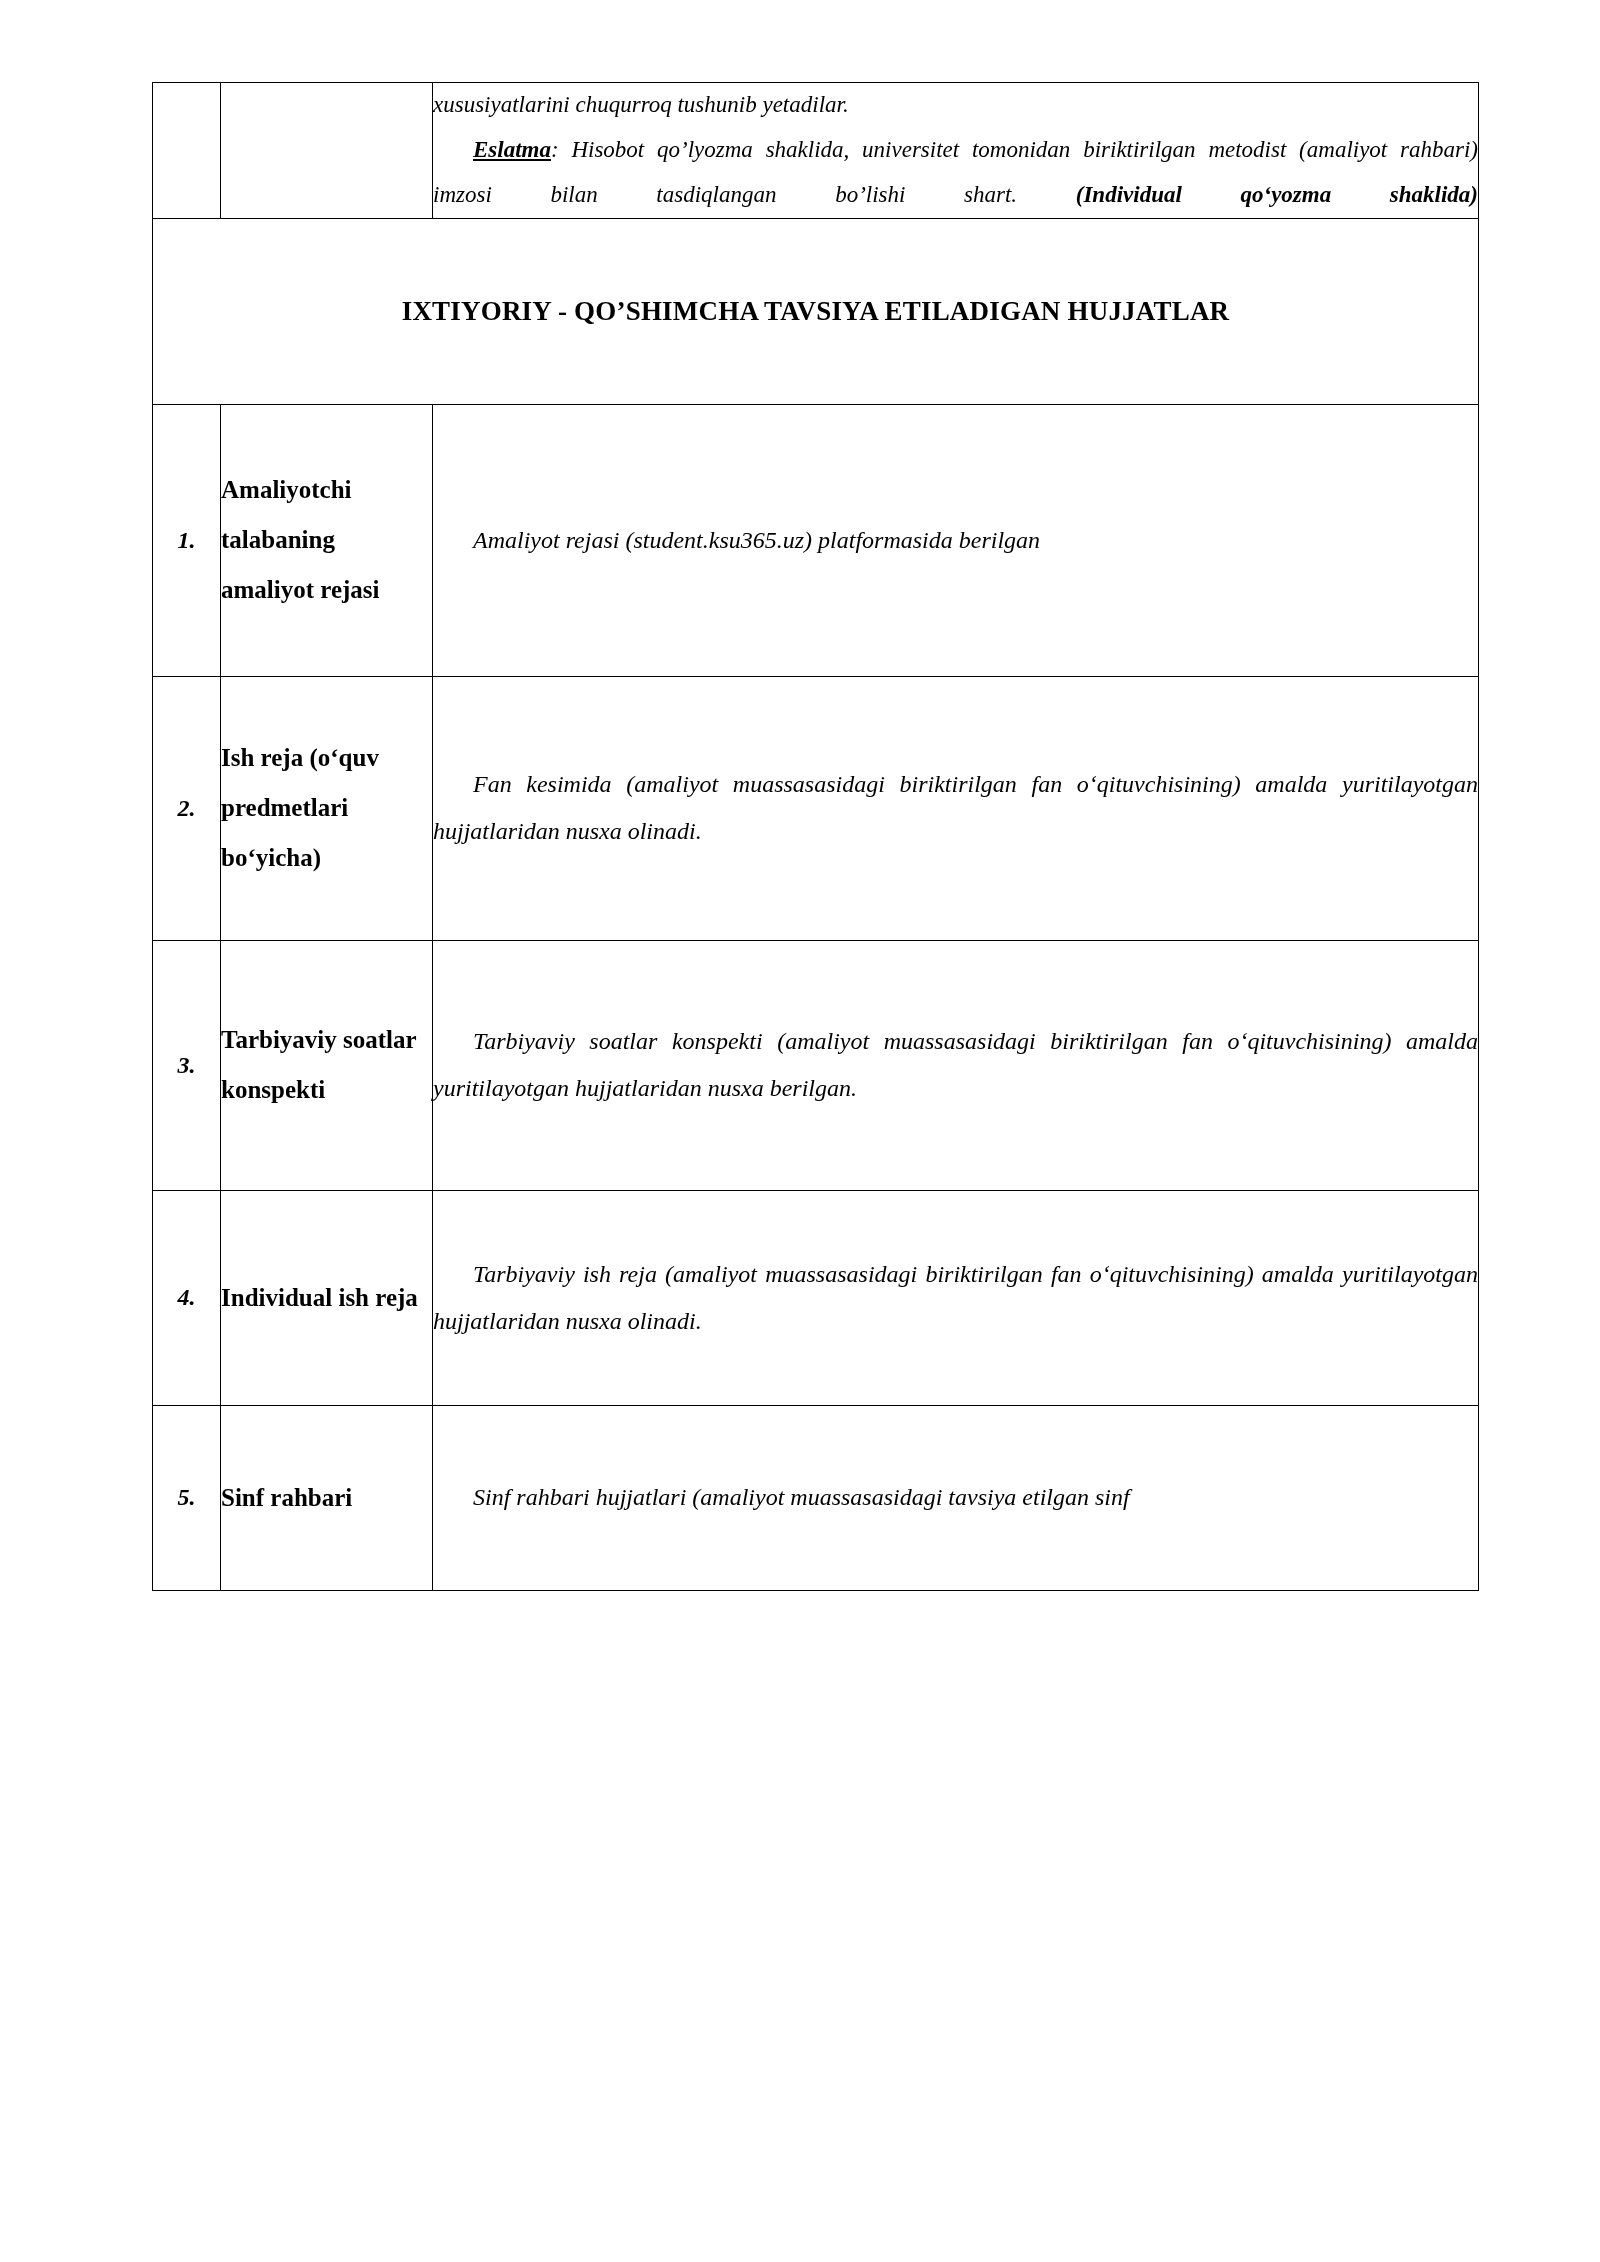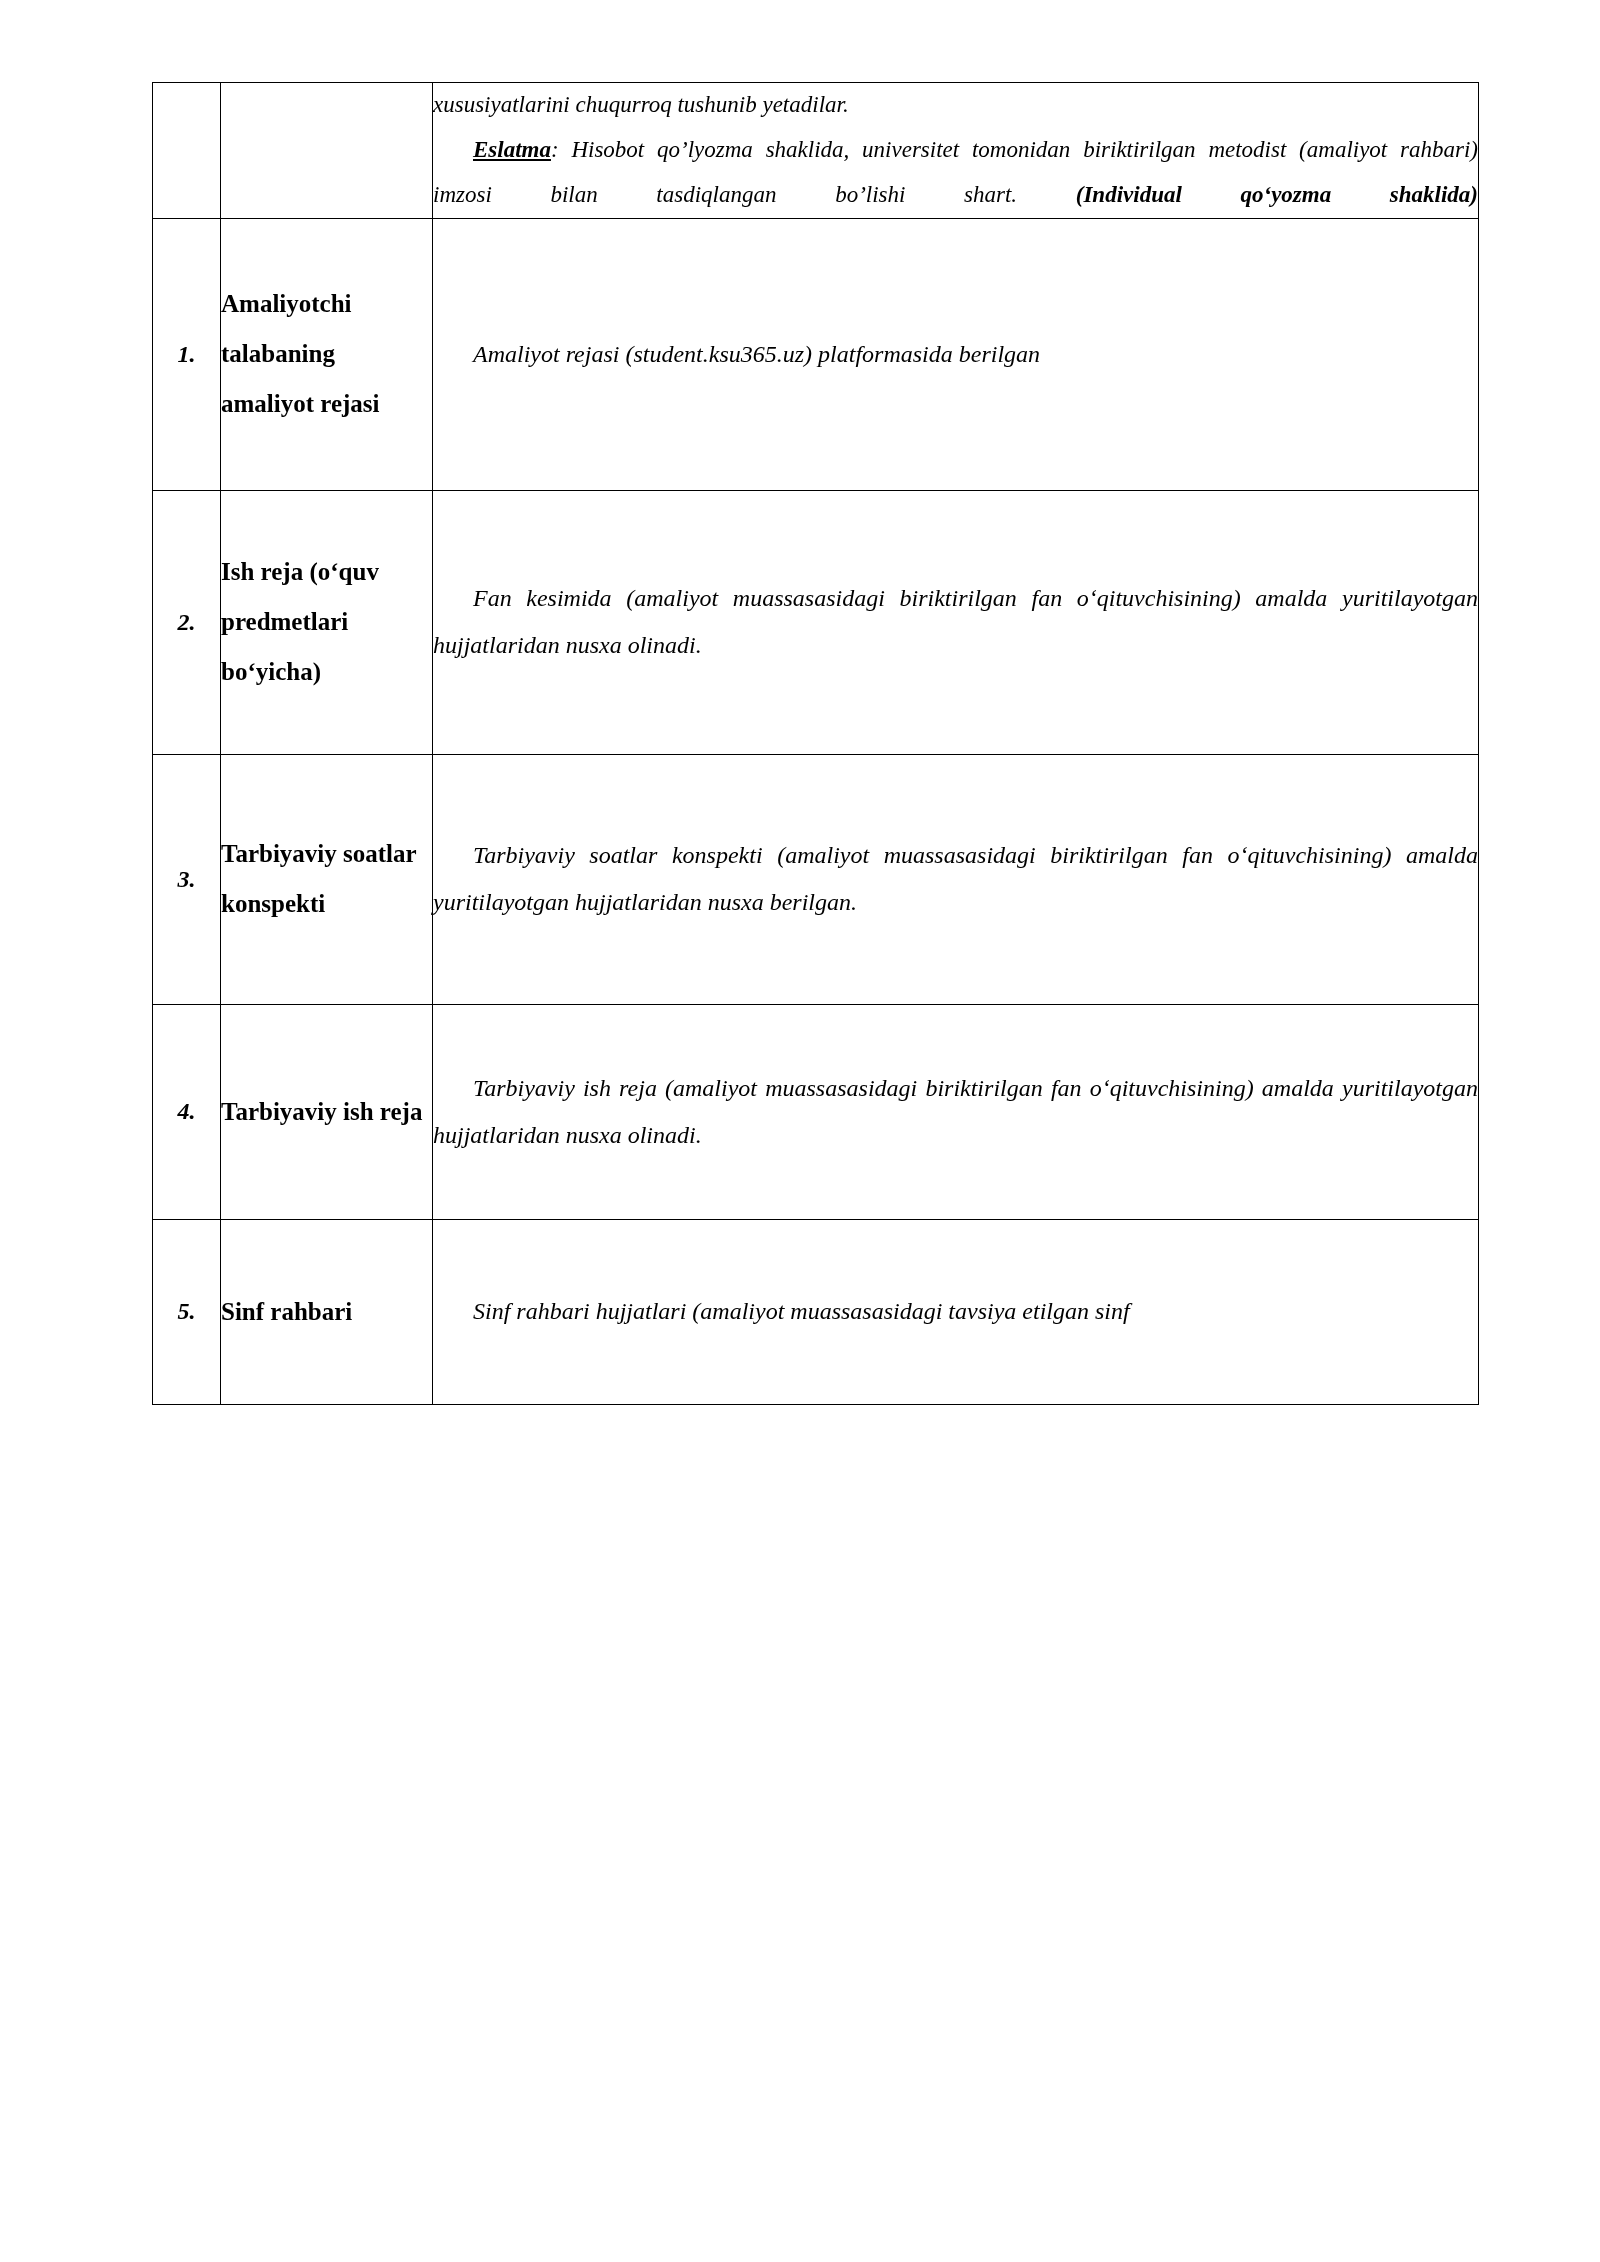--- a/index.html
+++ b/index.html
@@ -148,20 +148,25 @@
 
       <tr>
         <td></td>
         <td></td>
         <td class="carry-body">
           <p class="carry-line">xususiyatlarini chuqurroq tushunib yetadilar.</p>
           <p class="carry-para"><span class="lead">Eslatma</span><span>: Hisobot qo’lyozma shaklida, universitet tomonidan biriktirilgan metodist (amaliyot rahbari) imzosi bilan tasdiqlangan bo’lishi shart. </span><span class="tail">(Individual qo‘yozma shaklida)</span></p>
         </td>
       </tr>
 
+      <tr>
+        <td class="section-heading-cell" colspan="3">
+          <p class="section-heading">IXTIYORIY - QO’SHIMCHA TAVSIYA ETILADIGAN HUJJATLAR</p>
+        </td>
+      </tr>
 
       <tr class="r1">
         <td class="num-cell">1.</td>
         <td class="label-cell">
           <p class="label-text">Amaliyotchi talabaning amaliyot rejasi</p>
         </td>
         <td class="body-cell">
           <p class="body-text plain">Amaliyot rejasi (student.ksu365.uz) platformasida berilgan</p>
         </td>
       </tr>
@@ -182,21 +187,21 @@
           <p class="label-text">Tarbiyaviy soatlar konspekti</p>
         </td>
         <td class="body-cell">
           <p class="body-text justify">Tarbiyaviy soatlar konspekti (amaliyot muassasasidagi biriktirilgan fan o‘qituvchisining) amalda yuritilayotgan hujjatlaridan nusxa berilgan.</p>
         </td>
       </tr>
 
       <tr class="r4">
         <td class="num-cell">4.</td>
         <td class="label-cell">
-          <p class="label-text">Tarbiyaviy ish reja</p>
+          <p class="label-text">Individual ish reja</p>
         </td>
         <td class="body-cell">
           <p class="body-text justify">Tarbiyaviy ish reja (amaliyot muassasasidagi biriktirilgan fan o‘qituvchisining) amalda yuritilayotgan hujjatlaridan nusxa olinadi.</p>
         </td>
       </tr>
 
       <tr class="r5">
         <td class="num-cell">5.</td>
         <td class="label-cell">
           <p class="label-text">Sinf rahbari</p>

